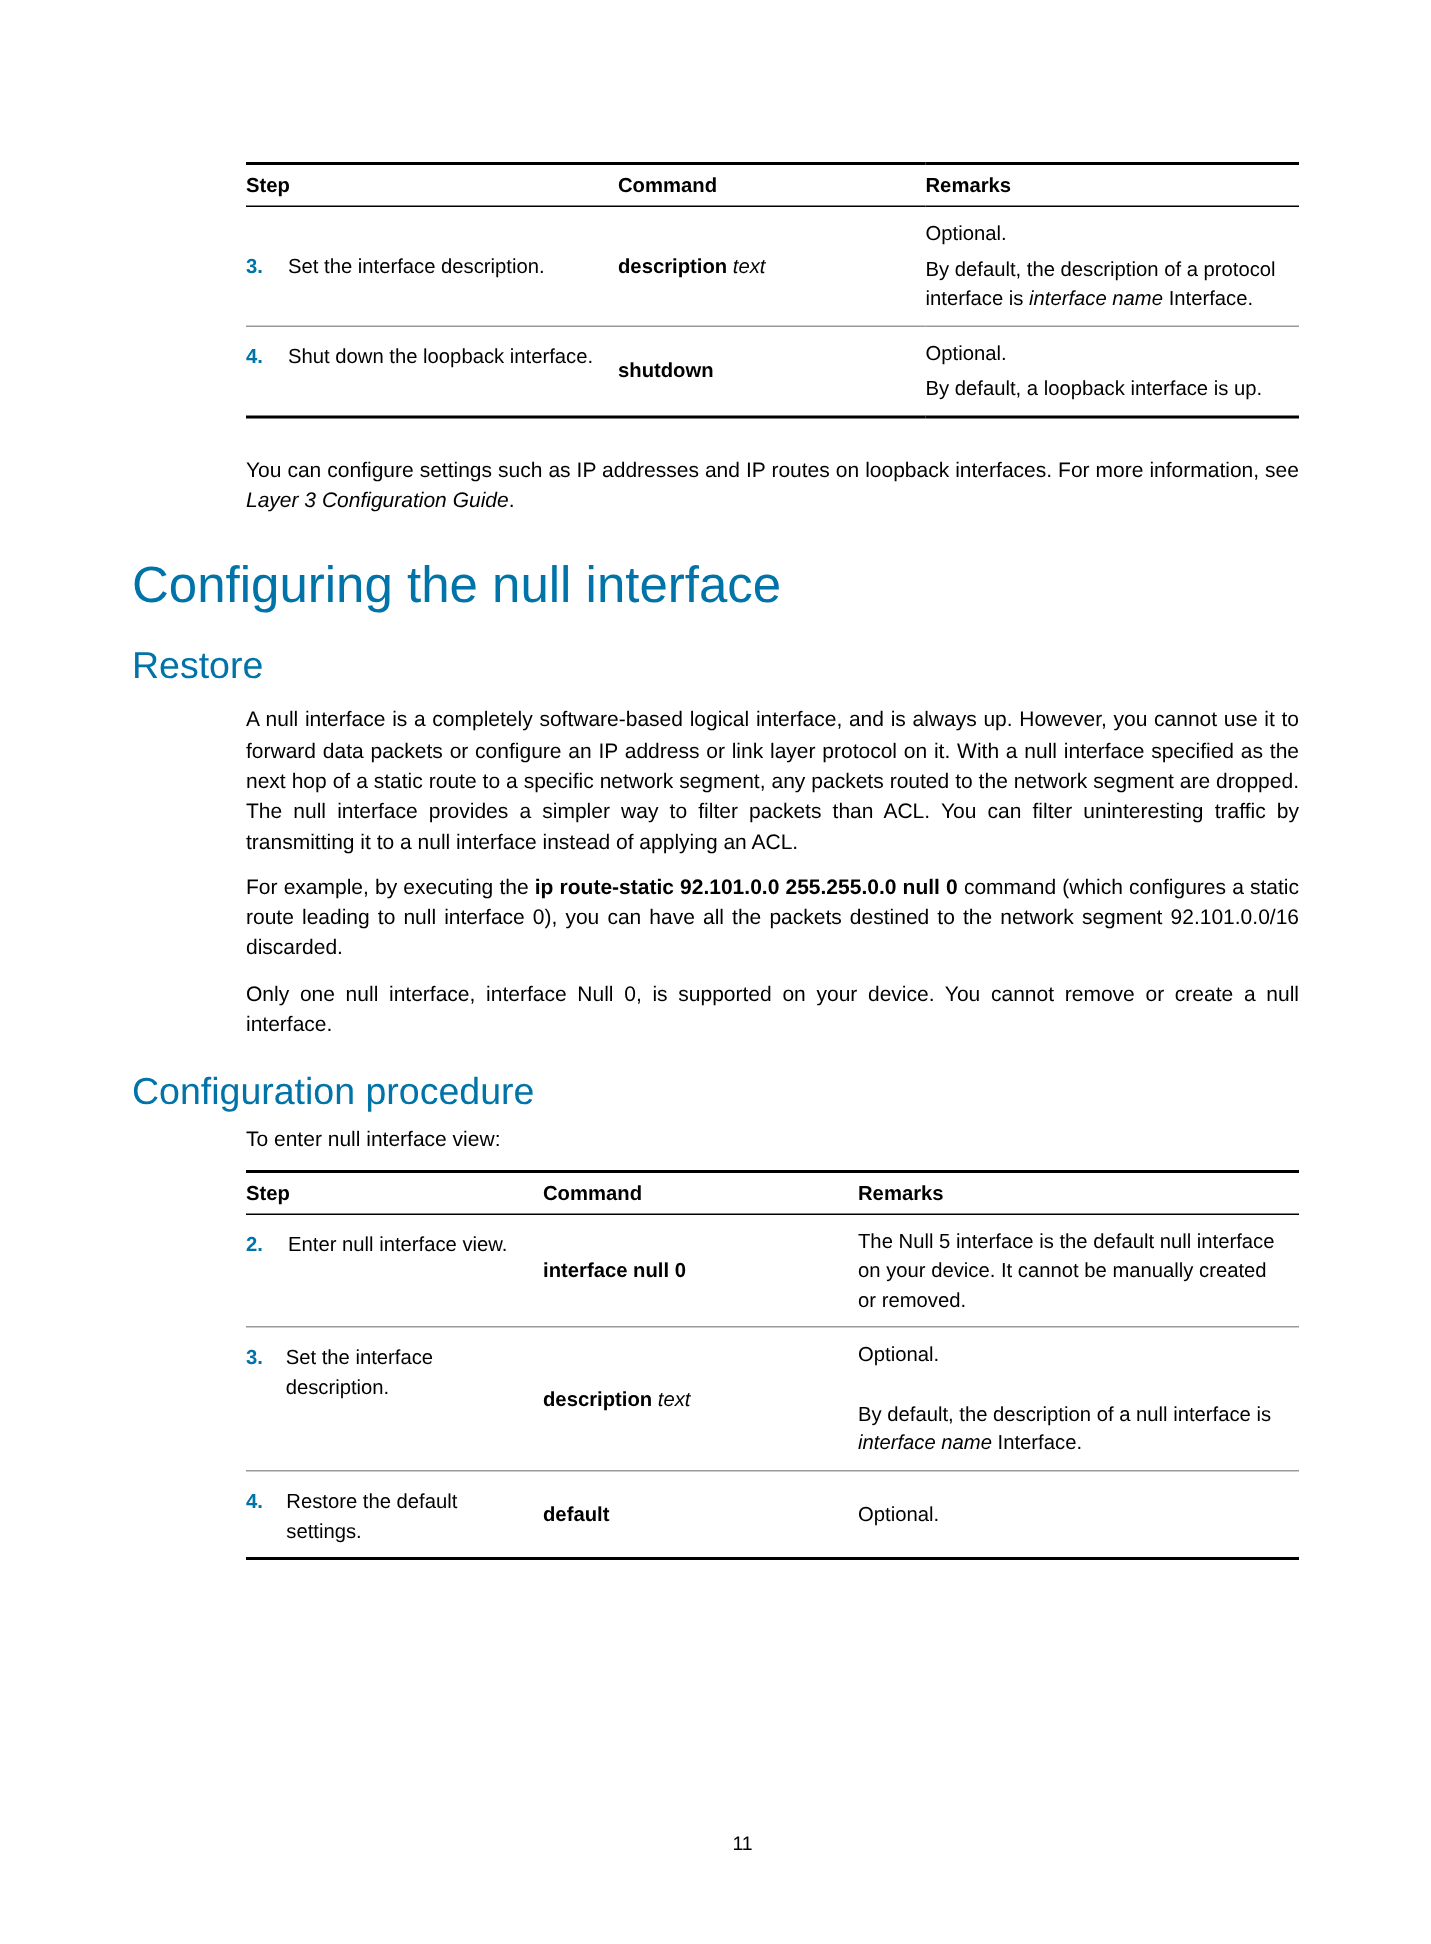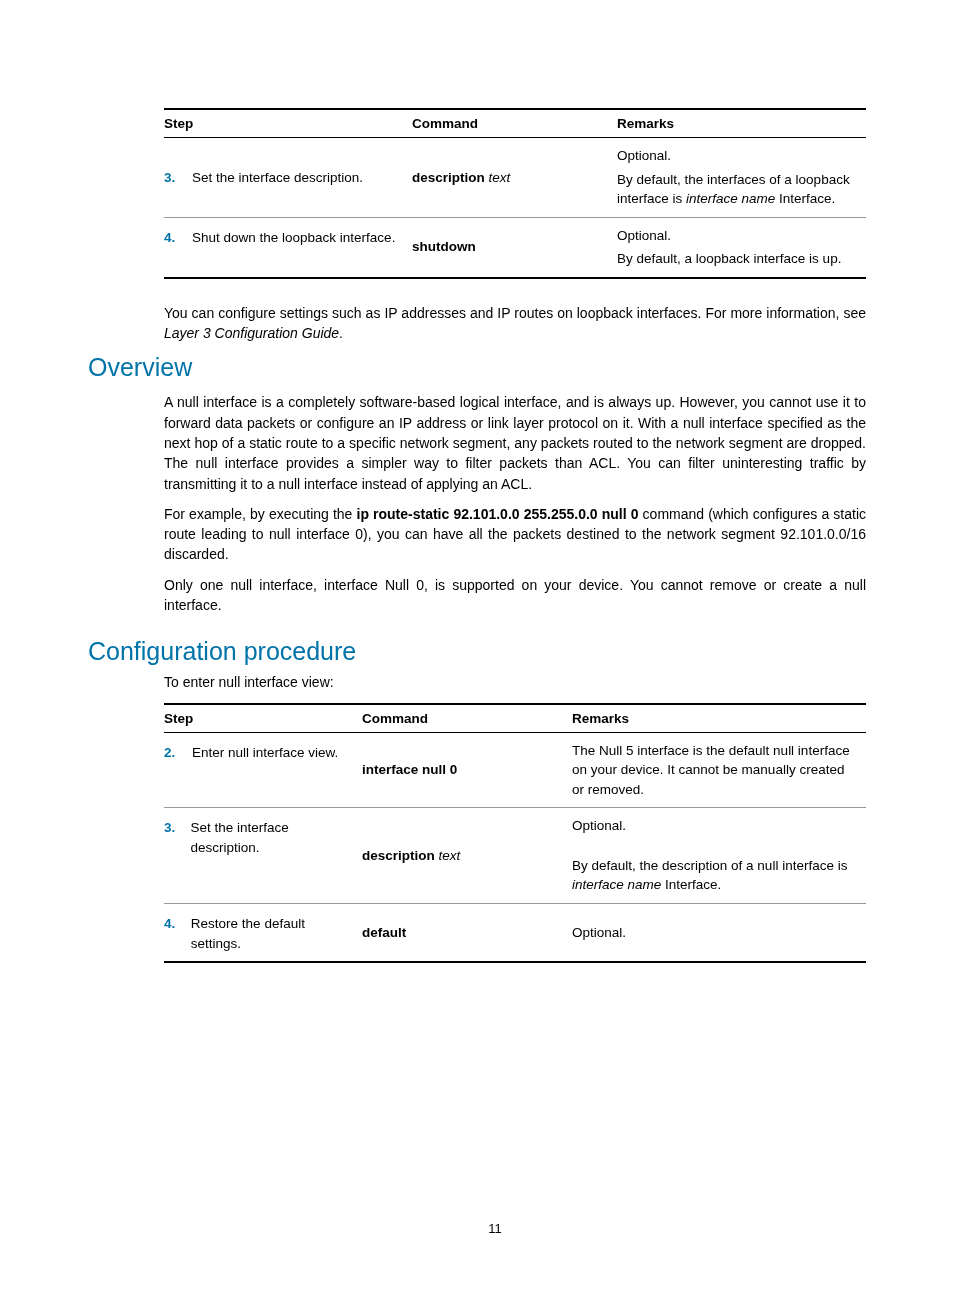--- a/index.html
+++ b/index.html
@@ -100,21 +100,21 @@
       <tr>
         <td>
           <span class="step-num">3.</span><span>Set the interface description.</span>
         </td>
         <td>
           <span class="cmd-bold">description</span><span class="cmd-italic"> text</span>
         </td>
         <td>
           <div>Optional.</div>
           <div style="margin-top:4px;">
-            <span>By default, the interfaces of a loopback interface is </span><span class="italic">interface name</span><span> Interface.</span>
+            <span>By default, the description of a protocol interface is </span><span class="italic">interface name</span><span> Interface.</span>
           </div>
         </td>
       </tr>
       <tr>
         <td style="vertical-align:top; padding-top:10px;">
           <div style="display:flex;">
             <span class="step-num">4.</span>
             <span style="white-space:normal;text-align:center;">Shut down the loopback interface.</span>
           </div>
         </td>
@@ -126,22 +126,23 @@
           <div style="margin-top:4px;">By default, a loopback interface is up.</div>
         </td>
       </tr>
     </tbody>
   </table>
 
   <p class="body-text" style="margin-top:24px;">
     <span>You can configure settings such as IP addresses and IP routes on loopback interfaces. For more information, see </span><span class="italic">Layer 3 Configuration Guide</span><span>.</span>
   </p>
 
-
-  <h2>Overview</h2>
+  <h1>Configuring the null interface</h1>
+
+  <h2>Restore</h2>
 
   <p class="body-text">A null interface is a completely software-based logical interface, and is always up. However, you cannot use it to forward data packets or configure an IP address or link layer protocol on it. With a null interface specified as the next hop of a static route to a specific network segment, any packets routed to the network segment are dropped. The null interface provides a simpler way to filter packets than ACL. You can filter uninteresting traffic by transmitting it to a null interface instead of applying an ACL.</p>
 
   <p class="body-text">
     <span>For example, by executing the </span><span class="bold">ip route-static 92.101.0.0 255.255.0.0 null 0</span><span> command (which configures a static route leading to null interface 0), you can have all the packets destined to the network segment 92.101.0.0/16 discarded.</span>
   </p>
 
   <p class="body-text">Only one null interface, interface Null 0, is supported on your device. You cannot remove or create a null interface.</p>
 
   <h2 style="margin-top:22px;">Configuration procedure</h2>

